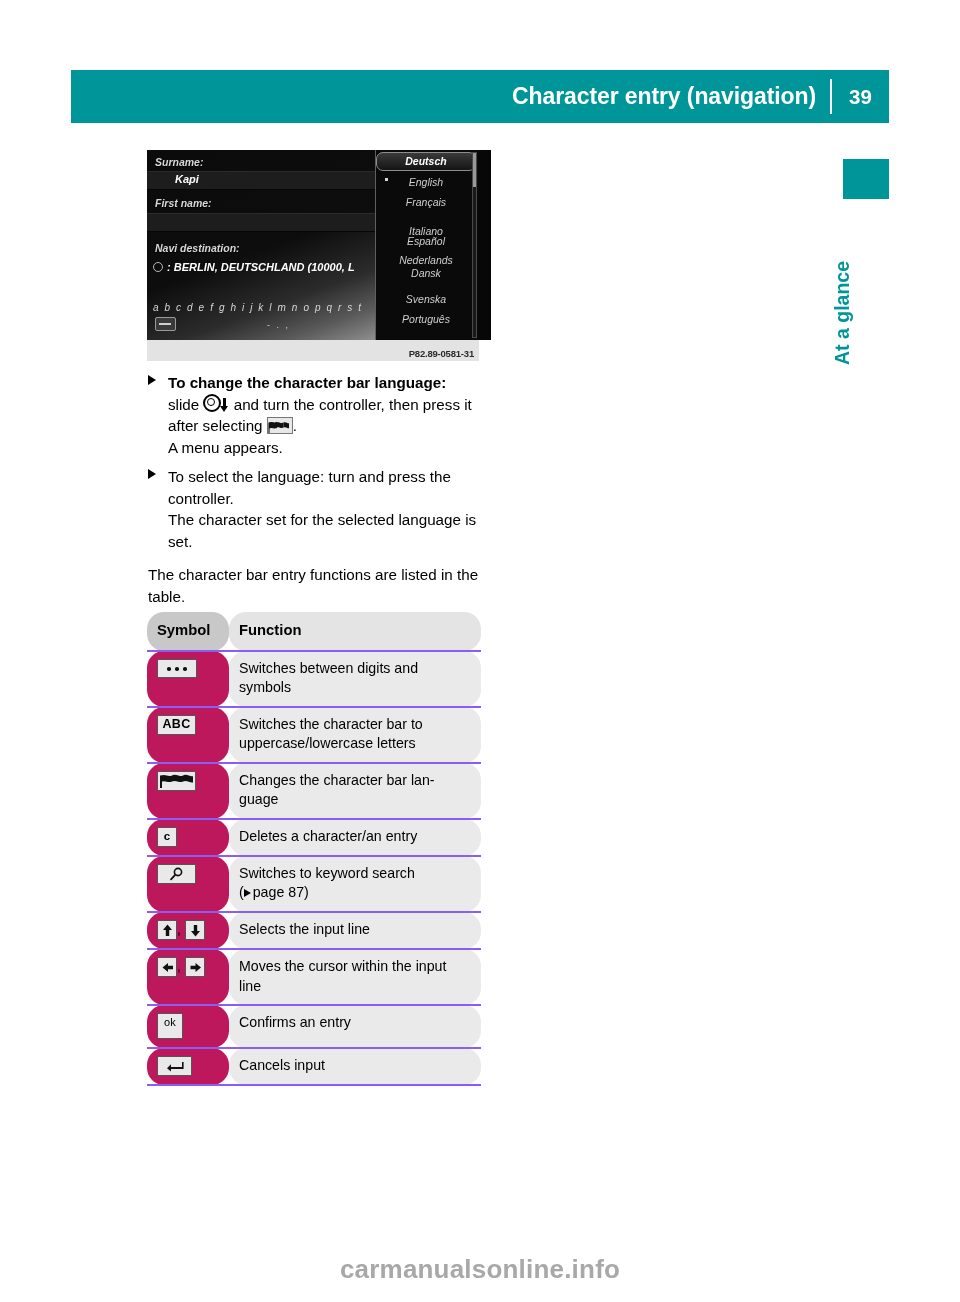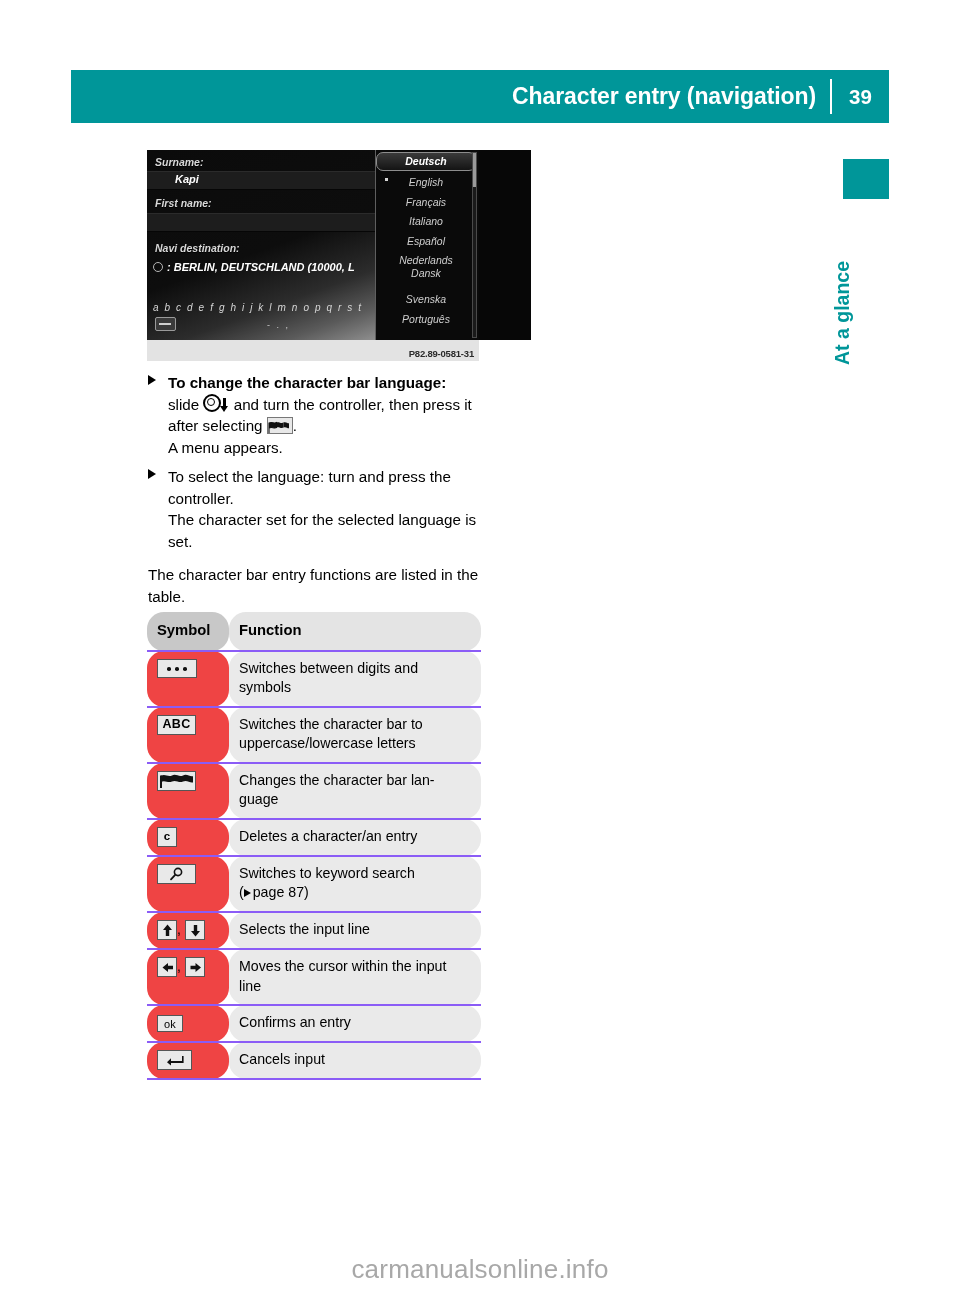--- a/index.html
+++ b/index.html
@@ -84,21 +84,21 @@
     top: 150px;
     width: 332px;
     height: 211px;
     background: #e3e3e3;
     box-sizing: border-box;
   }
   .screen {
     position: absolute;
     left: 0px;
     top: 0px;
-    width: 384px;
+    width: 344px;
     height: 190px;
     background: #070707;
     overflow: hidden;
     filter: blur(0.25px);
   }
   .screen-left {
     position: absolute;
     left: 0;
     top: 0;
     width: 229px;
@@ -357,21 +357,21 @@
     border-radius: 17px;
   }
   .tbl th {
     font-weight: bold;
     font-size: 14.8px;
     padding-top: 9px;
     padding-bottom: 9px;
   }
   .tbl .col-sym {
     width: 82px;
-    background: #ef4444;
+    background: #be185d;
     box-sizing: border-box;
   }
   .tbl .col-fn {
     background: #eaeaea;
   }
   .tbl tr.head .col-sym { background: #c8c8c8; }
   .tbl tr.head .col-fn  { background: #e4e4e4; }
 
   
   .key {
@@ -417,21 +417,21 @@
 
   .key-search { width: 39px; height: 20px; }
   .key-search svg { position: absolute; left: 10px; top: 2px; }
 
   .key-arrow {
     width: 20px; height: 20px;
   }
   .key-arrow svg { position: absolute; left: 3px; top: 2px; }
 
   .key-ok {
-    width: 26px; height: 17px;
+    width: 26px; height: 26px;
     font-size: 11px;
     text-align: center;
     line-height: 16px;
     letter-spacing: 0.2px;
   }
 
   .key-back { width: 35px; height: 20px; }
   .key-back svg { position: absolute; left: 8px; top: 3px; }
 
   .sym-pair { white-space: nowrap; font-size: 14px; }
@@ -451,20 +451,21 @@
   .watermark {
     position: absolute;
     left: 0;
     top: 1254px;
     width: 960px;
     text-align: center;
     color: #a8a8a8;
     font-size: 26px;
     letter-spacing: 0.2px;
     white-space: nowrap;
+    font-weight: bold;
   }
 </style>
 </head>
 <body>
 
 <div class="header-band">
   <span class="header-title">Character entry (navigation)</span>
   <span class="header-divider"></span>
   <span class="header-page">39</span>
 </div>
@@ -491,21 +492,21 @@
       <div class="charbar">a b c d e f g h i j k l m n o p q r s t</div>
       <div class="charbar-key"></div>
       <div class="charbar-row2">- . ,</div>
     </div>
 
     <div class="lang-menu">
       <div class="lang-item selected" style="top:2px;">Deutsch</div>
       <div class="lang-dot"></div>
       <div class="lang-item" style="top:23px;">English</div>
       <div class="lang-item" style="top:43px;">Français</div>
-      <div class="lang-item" style="top:62px;">Italiano</div>
+      <div class="lang-item" style="top:72px;">Italiano</div>
       <div class="lang-item" style="top:82px;">Español</div>
       <div class="lang-item" style="top:101px;">Nederlands</div>
       <div class="lang-item" style="top:114px;">Dansk</div>
       <div class="lang-item" style="top:140px;">Svenska</div>
       <div class="lang-item" style="top:160px;">Português</div>
       <div class="lang-scroll">
         <div class="lang-scroll-thumb"></div>
       </div>
     </div>
 

